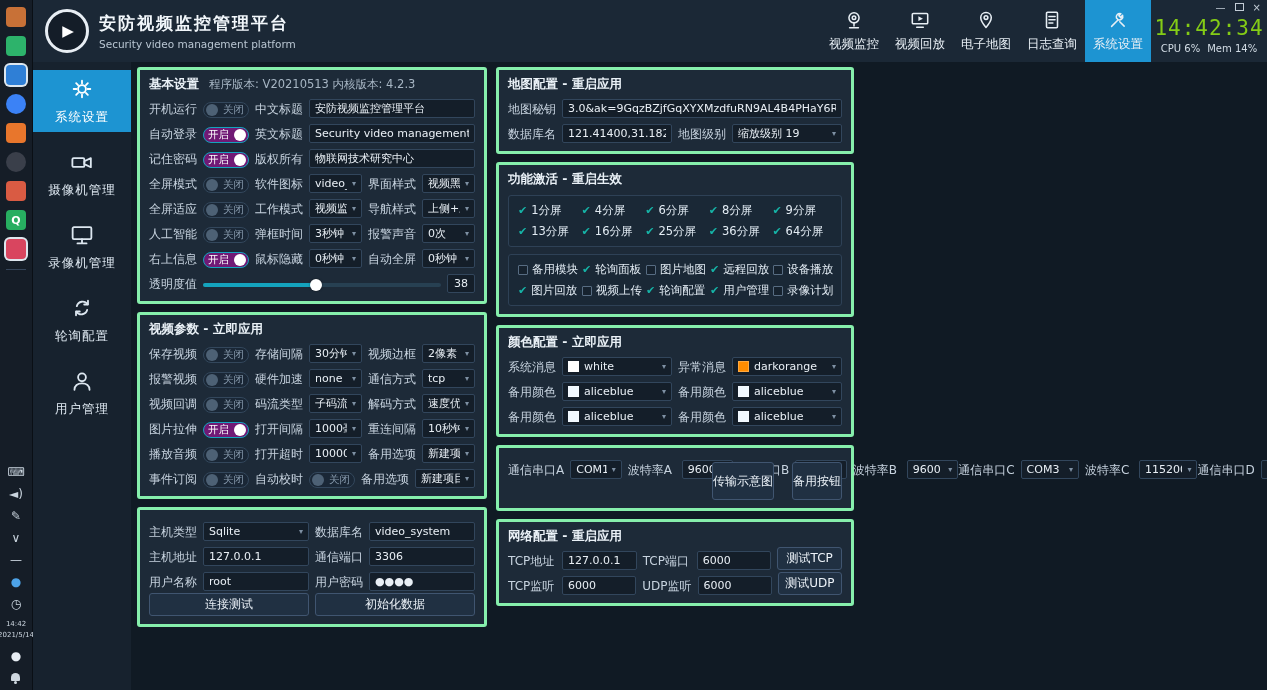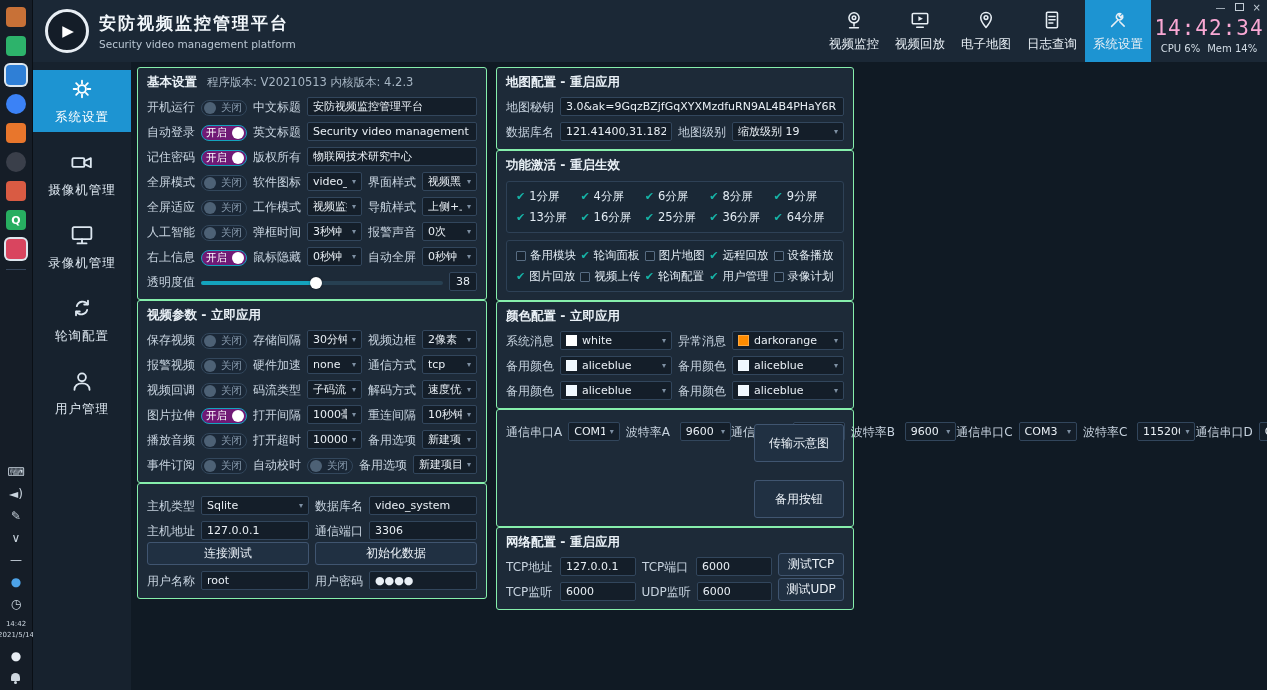--- a/index.html
+++ b/index.html
@@ -32,42 +32,42 @@
   .titles{display:flex;flex-direction:column;gap:3px}
   .app-title{font-size:17px;font-weight:bold;letter-spacing:2px;color:#f2f7fb;white-space:nowrap}
   .app-subtitle{font-size:10.5px;color:#b9c6d2;white-space:nowrap}
   .nav{margin-left:auto;display:flex;height:100%}
   .nav-item{width:66px;display:flex;flex-direction:column;align-items:center;justify-content:center;gap:5px;
             font-size:12.5px;color:#e8eff5;cursor:default}
   .nav-item .icon{display:inline-flex}
   .nav-item .icon svg{width:22px;height:22px}
   .nav-item.active{background:#1d94d2}
   .clock-block{width:116px;display:flex;flex-direction:column;align-items:center;justify-content:center;gap:3px;padding-top:8px}
-  .lcd{font-family:"DejaVu Sans Mono","Liberation Mono",monospace;font-size:21px;color:#f9a8d4;letter-spacing:1px}
+  .lcd{font-family:"DejaVu Sans Mono","Liberation Mono",monospace;font-size:21px;color:#84cc16;letter-spacing:1px}
   .sys{font-size:10px;color:#d2dce5;display:flex;gap:7px;white-space:nowrap}
   .win-controls{position:absolute;top:3px;right:6px;display:flex;gap:9px;align-items:center}
   .wc{color:#c3cdd7;font-size:10px;line-height:1;cursor:default}
   .wc-box{display:inline-block;width:7px;height:6px;border:1px solid #c3cdd7}
 
   
   .sidebar{position:absolute;left:33px;top:62px;width:98px;bottom:0;background:#17222e;display:flex;
            flex-direction:column;padding-top:8px}
   .sb-item{height:62px;margin-bottom:11px;display:flex;flex-direction:column;align-items:center;justify-content:center;
            gap:7px;font-size:12.5px;letter-spacing:1px;color:#dde7f0;cursor:default;white-space:nowrap}
   .sb-item .icon{display:inline-flex}
   .sb-item .icon svg{width:26px;height:26px}
   .sb-item.active{background:#1d94d2;color:#fff}
 
   
   .content{position:absolute;left:131px;top:62px;right:0;bottom:0;background:#101a24;padding:5px 6px;
            display:flex;gap:9px;align-items:flex-start;box-sizing:border-box}
   .col{display:flex;flex-direction:column}
   .col-left{width:350px;flex:0 0 350px}
   .col-right{width:358px;flex:0 0 358px}
-  .panel{background:#1d2a38;border:1px solid #86efac;border-radius:3px;padding:6px 9px 8px;margin-bottom:0}
+  .panel{background:#1d2a38;border:3px solid #86efac;border-radius:3px;padding:6px 9px 8px;margin-bottom:8px}
   .p-title-row{display:flex;align-items:baseline}
   .p-title{font-size:12.5px;font-weight:bold;color:#eaf1f7;white-space:nowrap}
   .p-sub{font-size:11.5px;color:#a7b6c4;margin-left:10px;white-space:nowrap}
   .row{display:flex;align-items:flex-end;gap:6px;margin-top:5px;height:20px}
   .lb{min-width:48px;font-size:12px;color:#c7d3df;white-space:nowrap;flex:0 0 auto}
   .in,.se,.sw{flex:1;min-width:0;height:19px;background:#141e29;border:1px solid #32465c;border-radius:2px;
               display:flex;align-items:center;gap:5px;padding:0 5px;box-sizing:border-box;font-size:11px;color:#e9eff5;cursor:default}
   .in-tx,.se-tx{white-space:nowrap;overflow:hidden}
   .cr{margin-left:auto;color:#7e90a3;font-size:8px;flex:0 0 auto}
   .sw-chip{width:11px;height:11px;flex:0 0 auto;border:1px solid rgba(255,255,255,.25);box-sizing:border-box}
@@ -87,21 +87,21 @@
   .btn{height:23px;background:#203042;border:1px solid #405570;border-radius:3px;color:#ecf2f8;font-size:12px;
        display:flex;align-items:center;justify-content:center;cursor:default;box-sizing:border-box;white-space:nowrap}
   .row-btn{flex:1}
   .ckgrid{display:grid;grid-template-columns:repeat(5,1fr);gap:6px 4px;border:1px solid #2e4156;background:#1a2836;
           border-radius:3px;padding:7px 9px;margin-top:7px}
   .ck{display:flex;align-items:center;gap:4px;font-size:11.5px;color:#e3ecf4;white-space:nowrap;cursor:default}
   .ckm{color:#16b3a6;font-weight:bold;font-size:11px}
   .ckb{width:10px;height:10px;border:1px solid #576c82;background:#16222e;box-sizing:border-box;border-radius:1px;flex:0 0 auto}
   .serial-wrap{display:flex;gap:8px}
   .serial-rows{flex:1;display:flex;min-width:0}
-  .side-col{flex:0 0 90px;display:flex;flex-direction:column;gap:18px;padding-top:8px}
+  .side-col{flex:0 0 90px;display:flex;gap:18px;padding-top:8px}
   .side-btn{height:38px}
   .icon svg{display:block}
 </style>
 </head>
 <body>
 
 <div id="app">
 
   <div class="taskbar">
     <div class="tb-apps" id="tb-apps">
@@ -496,32 +496,32 @@
             <span class="lb">主机地址</span>
             <span class="in">
               <span class="in-tx">127.0.0.1</span>
             </span>
             <span class="lb">通信端口</span>
             <span class="in">
               <span class="in-tx">3306</span>
             </span>
           </div>
           <div class="row">
+            <span class="lb">用户名称</span>
+            <span class="in">
+              <span class="in-tx">root</span>
+            </span>
+            <span class="lb">用户密码</span>
+            <span class="in">
+              <span class="in-tx">●●●●</span>
+            </span>
+          </div>
+          <div class="row">
             <div class="btn row-btn">连接测试</div>
             <div class="btn row-btn">初始化数据</div>
-          </div>
-          <div class="row">
-            <span class="lb">用户名称</span>
-            <span class="in">
-              <span class="in-tx">root</span>
-            </span>
-            <span class="lb">用户密码</span>
-            <span class="in">
-              <span class="in-tx">●●●●</span>
-            </span>
           </div>
         </div>
       </div>
     <div class="col col-right" id="col-right">
         <div class="panel">
           <div class="p-title-row">
             <span class="p-title">地图配置 - 重启应用</span>
           </div>
           <div class="row">
             <span class="lb">地图秘钥</span>

